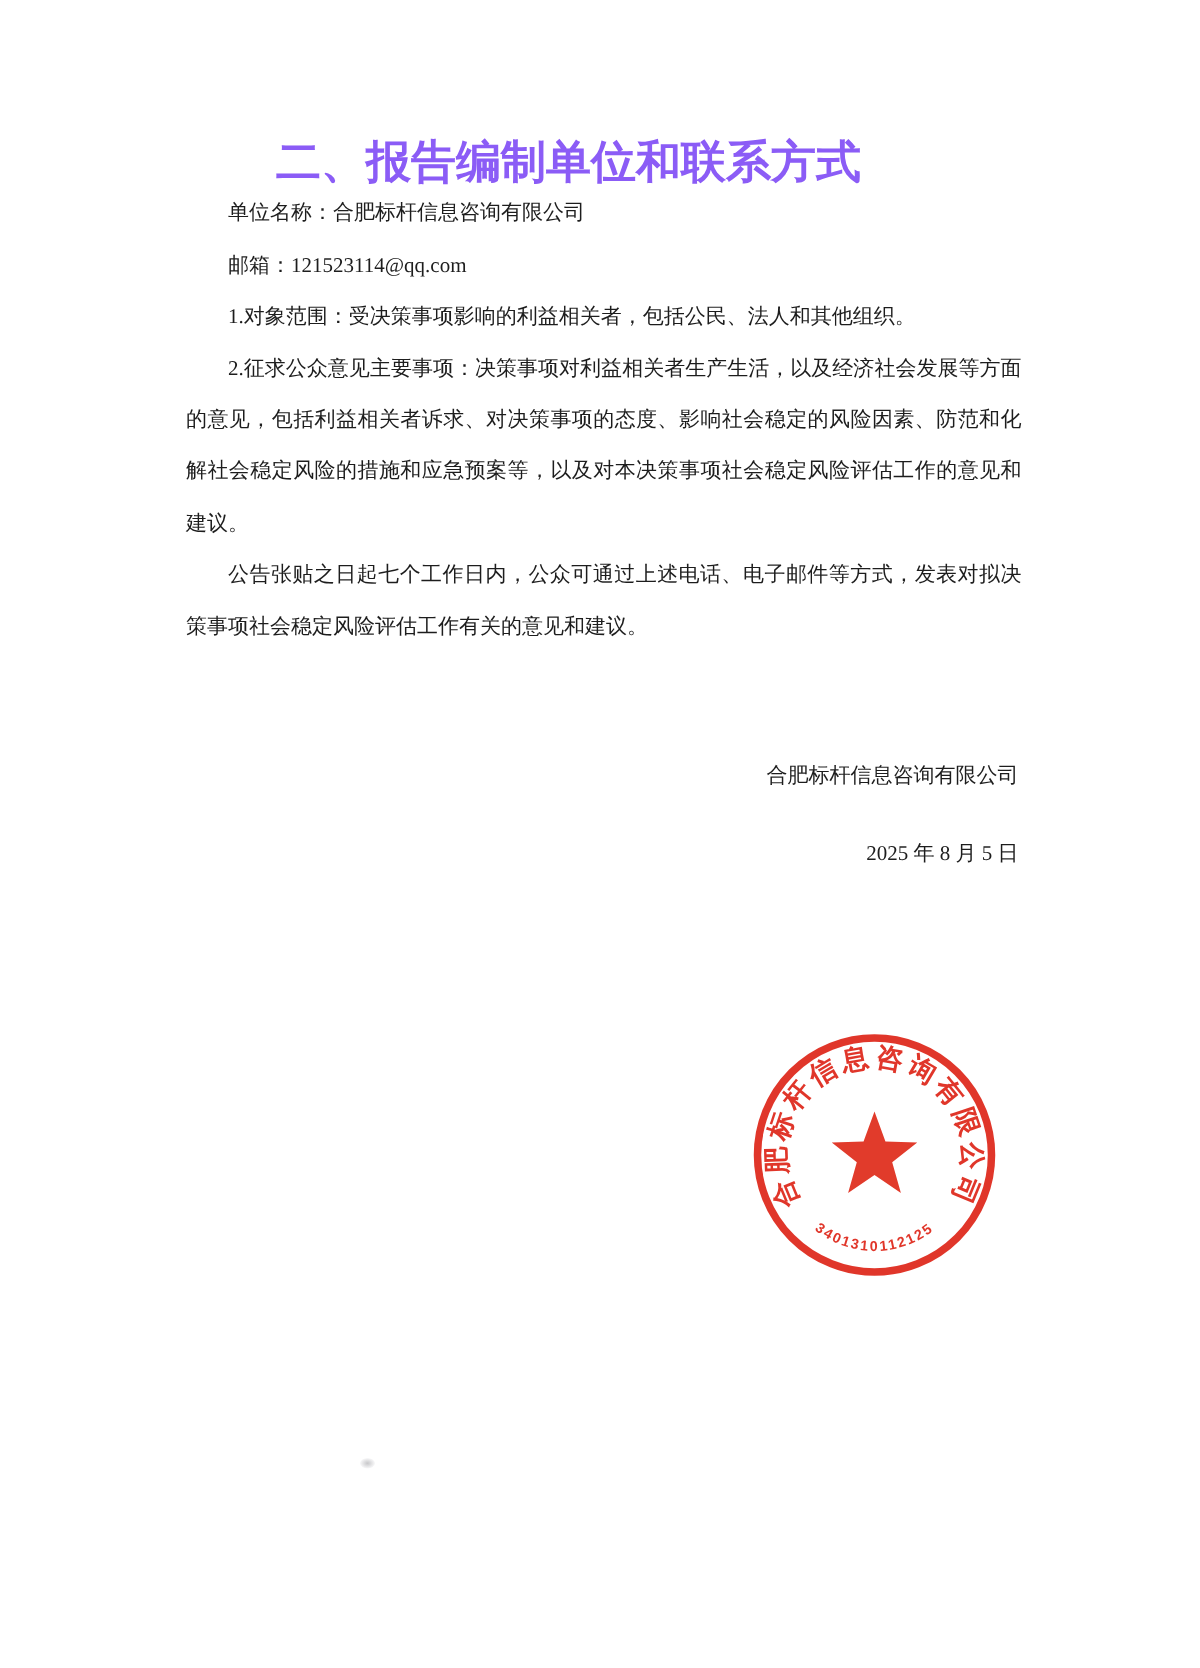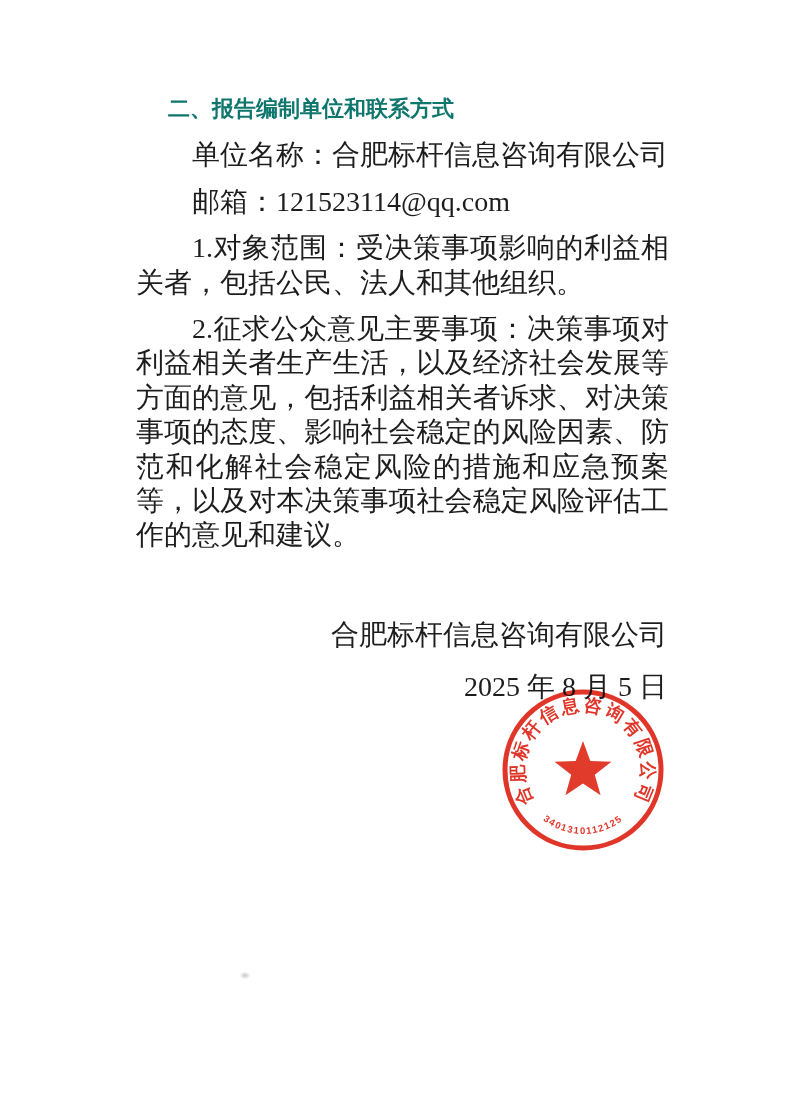--- a/index.html
+++ b/index.html
@@ -19,28 +19,28 @@
   .content {
     position: absolute;
     left: 124px;
     top: 92px;
     width: 557px;
   }
   .content h2 {
     margin: 0;
     font-family: "Liberation Sans", "DejaVu Sans", sans-serif;
     font-weight: bold;
-    font-size: 22px;
+    font-size: 30px;
     line-height: 34.4px;
     text-indent: 2em;
-    color: #0f766e;
+    color: #8b5cf6;
   }
   .content p {
-    margin: 12px;
-    font-size: 28px;
+    margin: 0;
+    font-size: 14px;
     line-height: 34.4px;
     text-indent: 2em;
   }
   .content p.para {
     text-align: justify;
     text-justify: inter-character;
   }
   .signature {
     margin-top: 65px;
     text-align: right;
@@ -100,20 +100,21 @@
 
 
     <p class="line">邮箱：121523114@qq.com</p>
 
 
     <p class="para">1.对象范围：受决策事项影响的利益相关者，包括公民、法人和其他组织。</p>
 
     <p class="para">2.征求公众意见主要事项：决策事项对利益相关者生产生活，以及经济社会发展等方面的意见，包括利益相关者诉求、对决策事项的态度、影响社会稳定的风险因素、防范和化解社会稳定风险的措施和应急预案等，以及对本决策事项社会稳定风险评估工作的意见和建议。</p>
 
 
+    <p class="para">公告张贴之日起七个工作日内，公众可通过上述电话、电子邮件等方式，发表对拟决策事项社会稳定风险评估工作有关的意见和建议。</p>
 
     <div class="signature">
       <p class="sig-company">合肥标杆信息咨询有限公司</p>
       <p class="sig-date">2025 年 8 月 5 日</p>
     </div>
 
   </div>
 
   <svg class="seal" viewBox="0 0 172 172" xmlns="http://www.w3.org/2000/svg" aria-hidden="true">
     <circle cx="86" cy="86" r="78" fill="none" stroke="#df2b1e" stroke-width="5"></circle>

